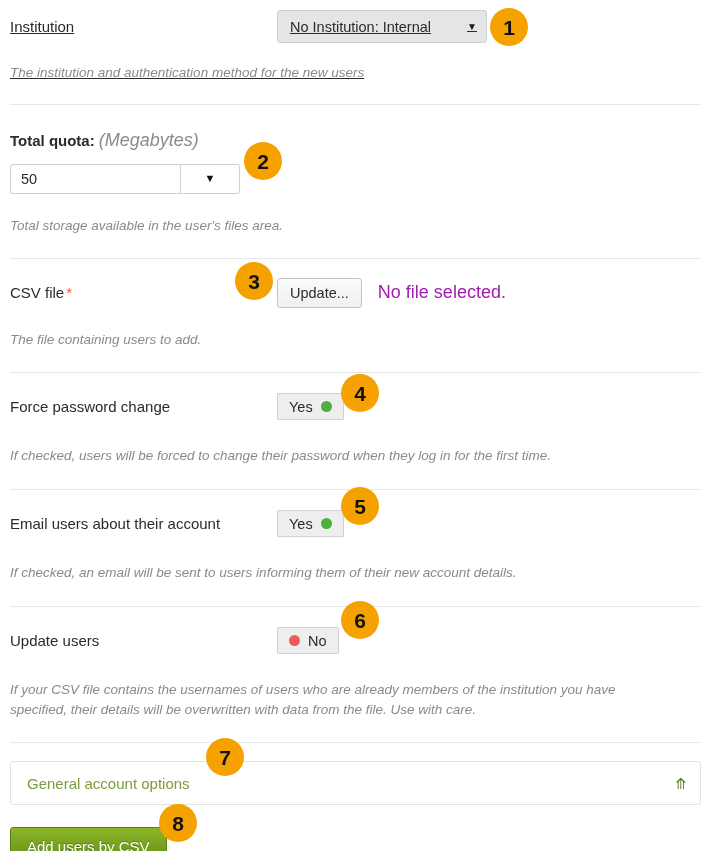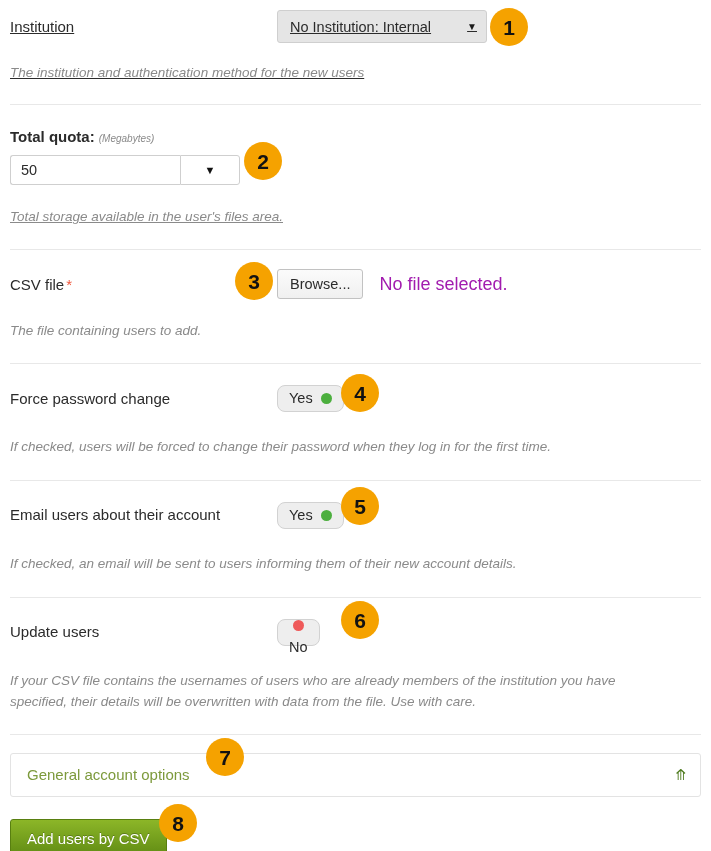--- a/index.html
+++ b/index.html
@@ -148,36 +148,36 @@
   }
 
   
   .switch {
     display: inline-flex;
     align-items: center;
     height: 27px;
     padding: 0 11px;
     background: #eeeeee;
     border: 1px solid #d2d2d2;
-    border-radius: 8px;
+    border-radius: 1px;
     font-size: 14.5px;
     color: #2b2b2b;
     cursor: pointer;
     gap: 8px;
   }
   .switch .dot {
     width: 11px;
     height: 11px;
     border-radius: 50%;
     display: inline-block;
     flex: 0 0 11px;
   }
   .switch.on  .dot { background: #4caf3e; }
   .switch.off .dot { background: #ef5a5a; }
-  .switch.off { flex-direction: column; }
+  .switch.off { }
 
   
   .panel {
     margin: 0 10px;
     border: 1px solid #e3e3e3;
     border-radius: 3px;
     background: #ffffff;
     height: 44px;
     display: flex;
     align-items: center;
@@ -248,39 +248,39 @@
       </div>
     </div>
     <p class="help-text" style="margin-top:20px;">The institution and authentication method for the new users</p>
   </div>
   <hr class="divider" style="margin-top:20px;">
 
   <div class="field-row" style="padding-top:22px;">
     <div class="field-line" style="display:block;">
       <div>
         <span class="field-label" style="font-weight:bold;">Total quota:</span>
-        <span class="help-text" style="font-size:10px;">(Megabytes)</span>
+        <span class="help-text" style="font-size:18px;">(Megabytes)</span>
       </div>
       <div class="quota-combo" style="margin-top:9px;">
         <input class="quota-input" type="text" value="50" style="">
         <div class="quota-drop">
           <span class="caret">▼</span>
         </div>
       </div>
     </div>
-    <p class="help-text" style="margin-top:22px;text-decoration:underline;">Total storage available in the user's files area.</p>
+    <p class="help-text" style="margin-top:22px;">Total storage available in the user's files area.</p>
   </div>
   <hr class="divider" style="margin-top:21px;">
 
   <div class="field-row" style="padding-top:19px;">
     <div class="field-line">
       <span class="field-label label-col">
         <span>CSV file</span><span class="req-star">*</span>
       </span>
-      <button class="browse-btn">Browse...</button>
+      <button class="browse-btn">Update...</button>
       <span class="file-status">No file selected.</span>
     </div>
     <p class="help-text" style="margin-top:22px;">The file containing users to add.</p>
   </div>
   <hr class="divider" style="margin-top:21px;">
 
   <div class="field-row" style="padding-top:19px;">
     <div class="field-line">
       <span class="field-label label-col">Force password change</span>
       <div class="switch on">

